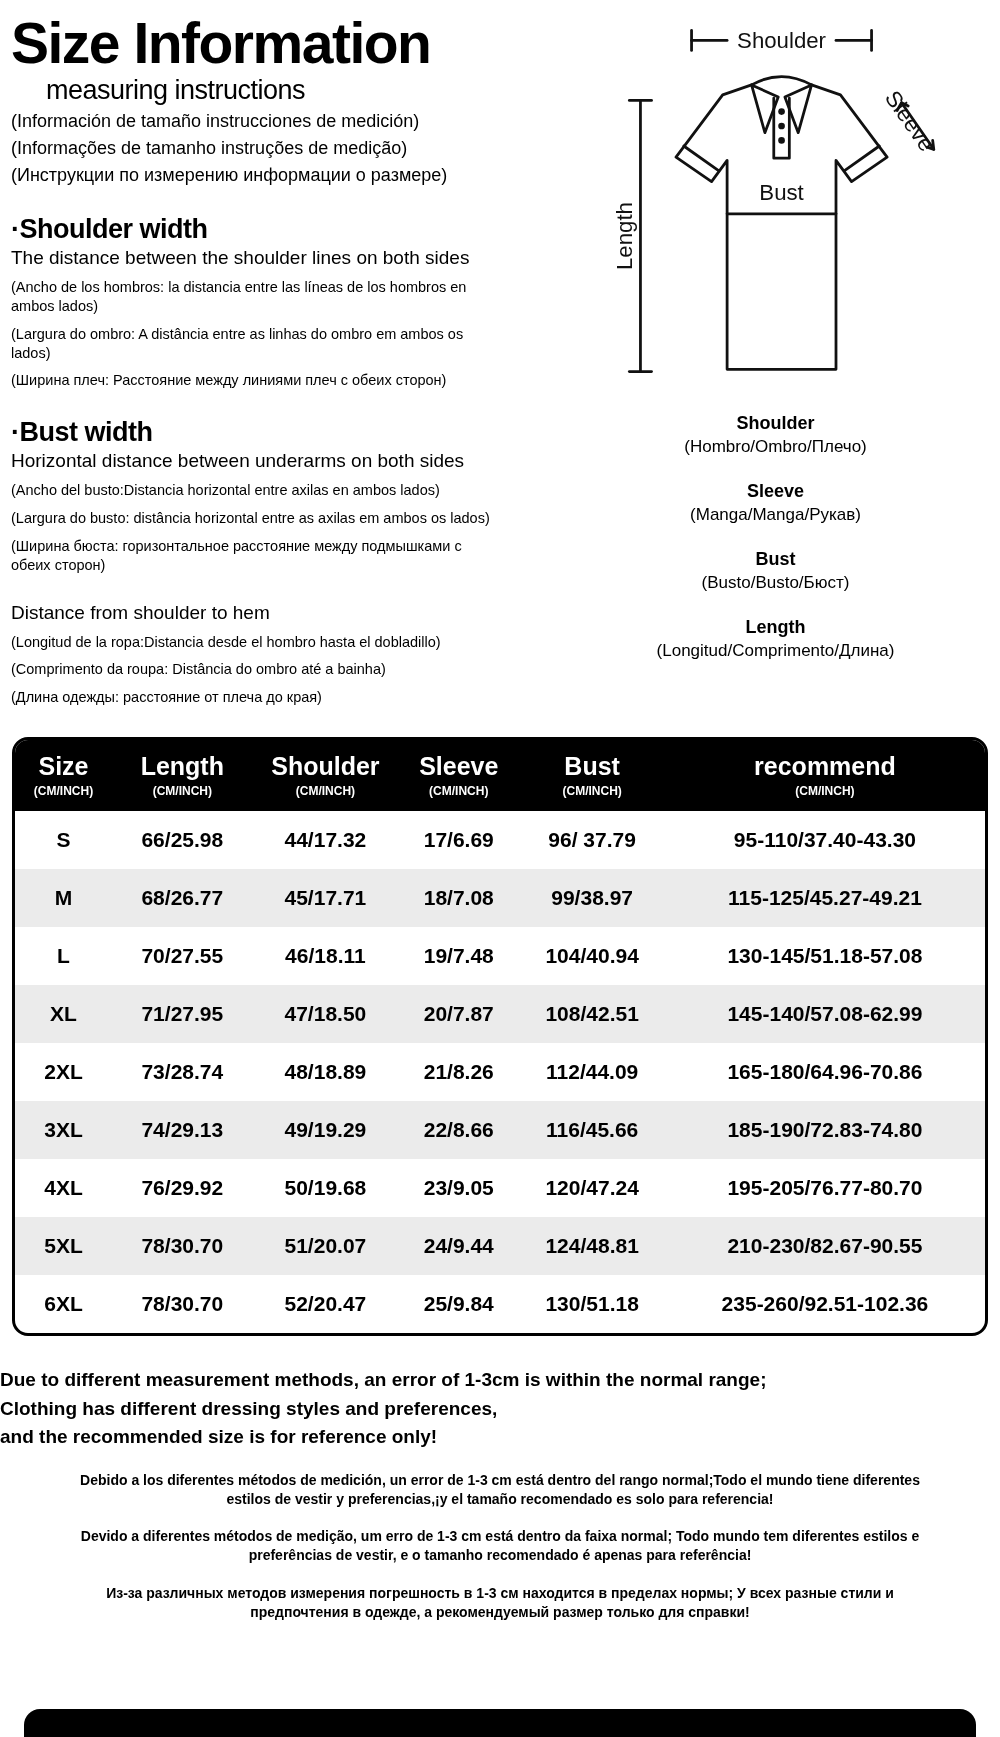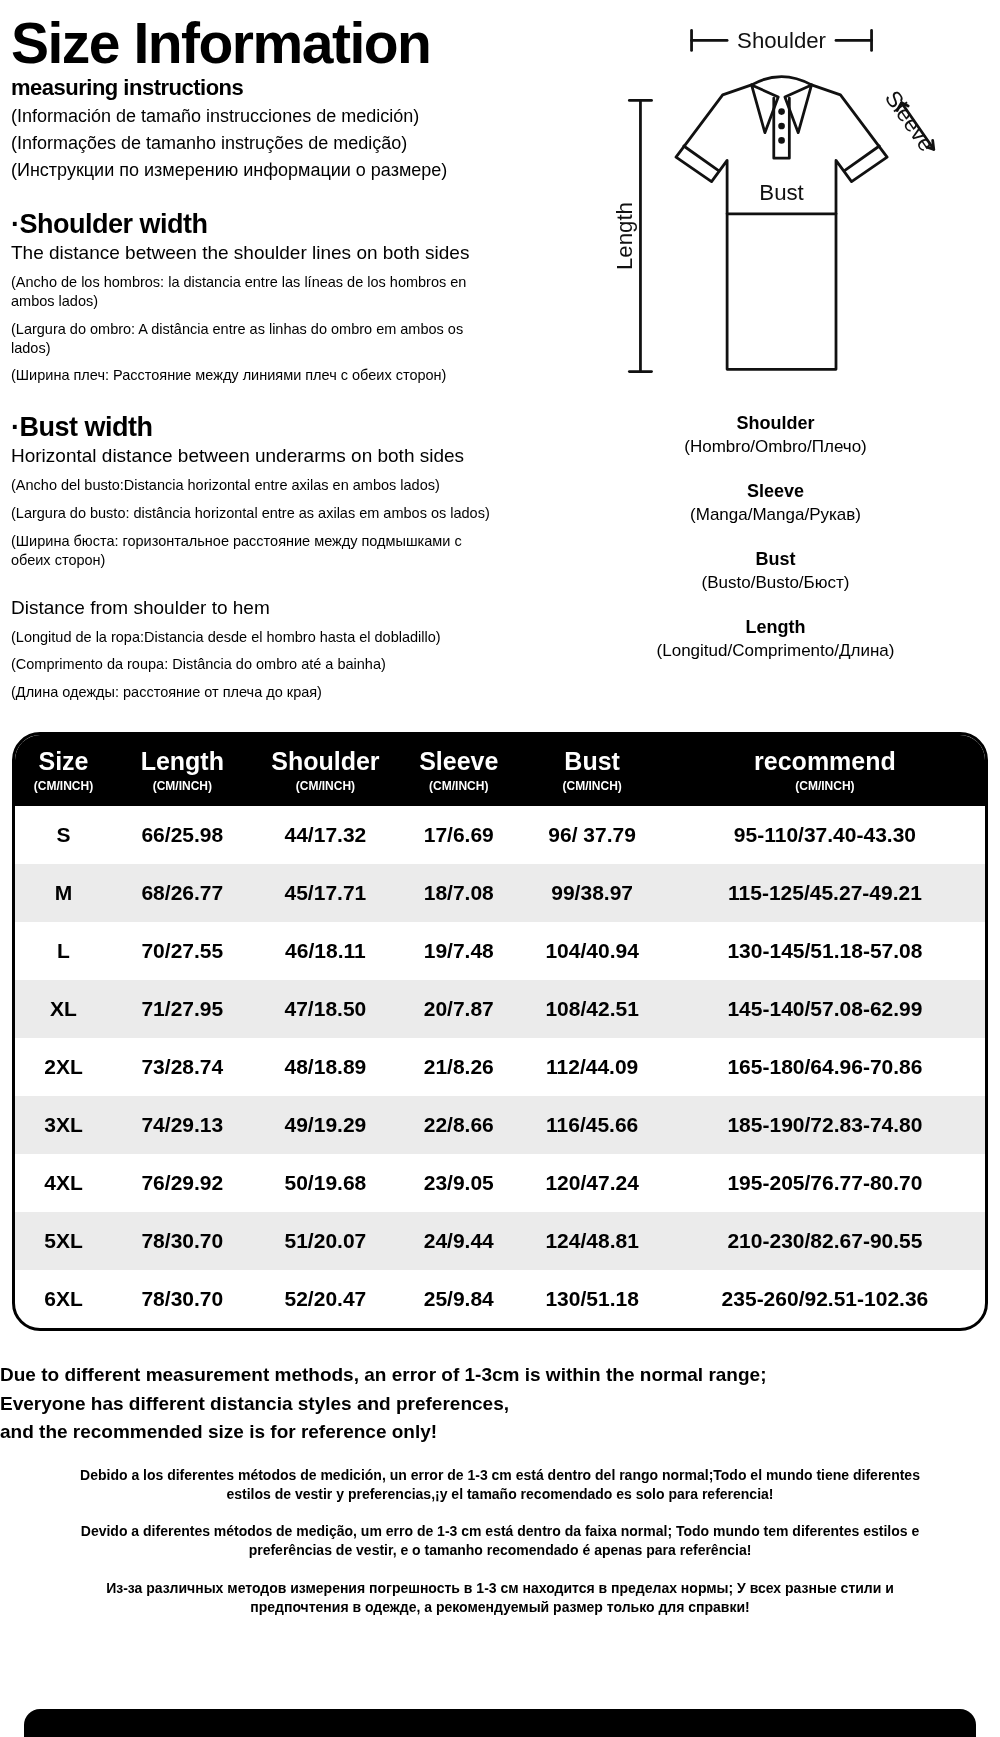--- a/index.html
+++ b/index.html
@@ -14,40 +14,40 @@
     display:flex;
     flex-direction:column;
   }
 
   
   .top { display:flex; padding:14px 8px 0 11px; }
   .left-col { width:548px; flex:0 0 548px; }
   .right-col { flex:1; display:flex; flex-direction:column; align-items:center; padding-top:2px; }
 
   .title { font-size:57px; font-weight:bold; letter-spacing:-1.5px; line-height:1.02; }
-  .subtitle { font-size:22px; font-weight:bold; letter-spacing:-0.5px; margin-top:3px; }
+  .subtitle { font-size:27px; font-weight:normal; letter-spacing:-0.5px; margin-top:3px;margin-left:35px; }
   .sub-trans { font-size:18px; margin-top:5px; line-height:1.22; }
 
   .section { margin-top:27px; }
   .section-title { font-size:27px; font-weight:bold; letter-spacing:-0.5px; }
   .section-desc { font-size:19px; margin-top:2px; }
   .section-trans { font-size:14.5px; margin-top:9px; line-height:1.3; width:480px; }
 
   
   svg text { font-family:"Liberation Sans", sans-serif; font-size:20px; fill:#111; }
   .legend { margin-top:26px; text-align:center; }
   .legend-item { margin-bottom:24px; }
   .legend-term { font-size:18px; font-weight:bold; }
   .legend-trans { font-size:17px; margin-top:3px; }
 
   
   .table-wrap {
     margin:30px 12px 0;
     border:3px solid #000;
-    border-radius:28px;
+    border-radius:16px;
     overflow:hidden;
   }
   table { width:100%; border-collapse:collapse; }
   thead th { background:#000; color:#fff; padding:12px 2px 13px; text-align:center; }
   .col-title { font-size:25px; font-weight:bold; }
   .col-unit { font-size:12px; font-weight:bold; margin-top:3px; }
   tbody td {
     text-align:center;
     font-size:21px;
     font-weight:bold;
@@ -286,21 +286,21 @@
         <td>25/9.84</td>
         <td>130/51.18</td>
         <td>235-260/92.51-102.36</td>
       </tr>
     </tbody>
   </table>
 </div>
 
 <div class="notes-en">
   <p>Due to different measurement methods, an error of 1-3cm is within the normal range;</p>
-  <p>Everyone has different distancia styles and preferences,</p>
+  <p>Clothing has different dressing styles and preferences,</p>
   <p>and the recommended size is for reference only!</p>
 </div>
 <p class="note">Debido a los diferentes métodos de medición, un error de 1-3 cm está dentro del rango normal;Todo el mundo tiene diferentes estilos de vestir y preferencias,¡y el tamaño recomendado es solo para referencia!</p>
 <p class="note">Devido a diferentes métodos de medição, um erro de 1-3 cm está dentro da faixa normal; Todo mundo tem diferentes estilos e preferências de vestir, e o tamanho recomendado é apenas para referência!</p>
 <p class="note">Из-за различных методов измерения погрешность в 1-3 см находится в пределах нормы; У всех разные стили и предпочтения в одежде, а рекомендуемый размер только для справки!</p>
 
 <div class="spacer"></div>
 <div class="bottom-bar"></div>
 
 </body></html>

